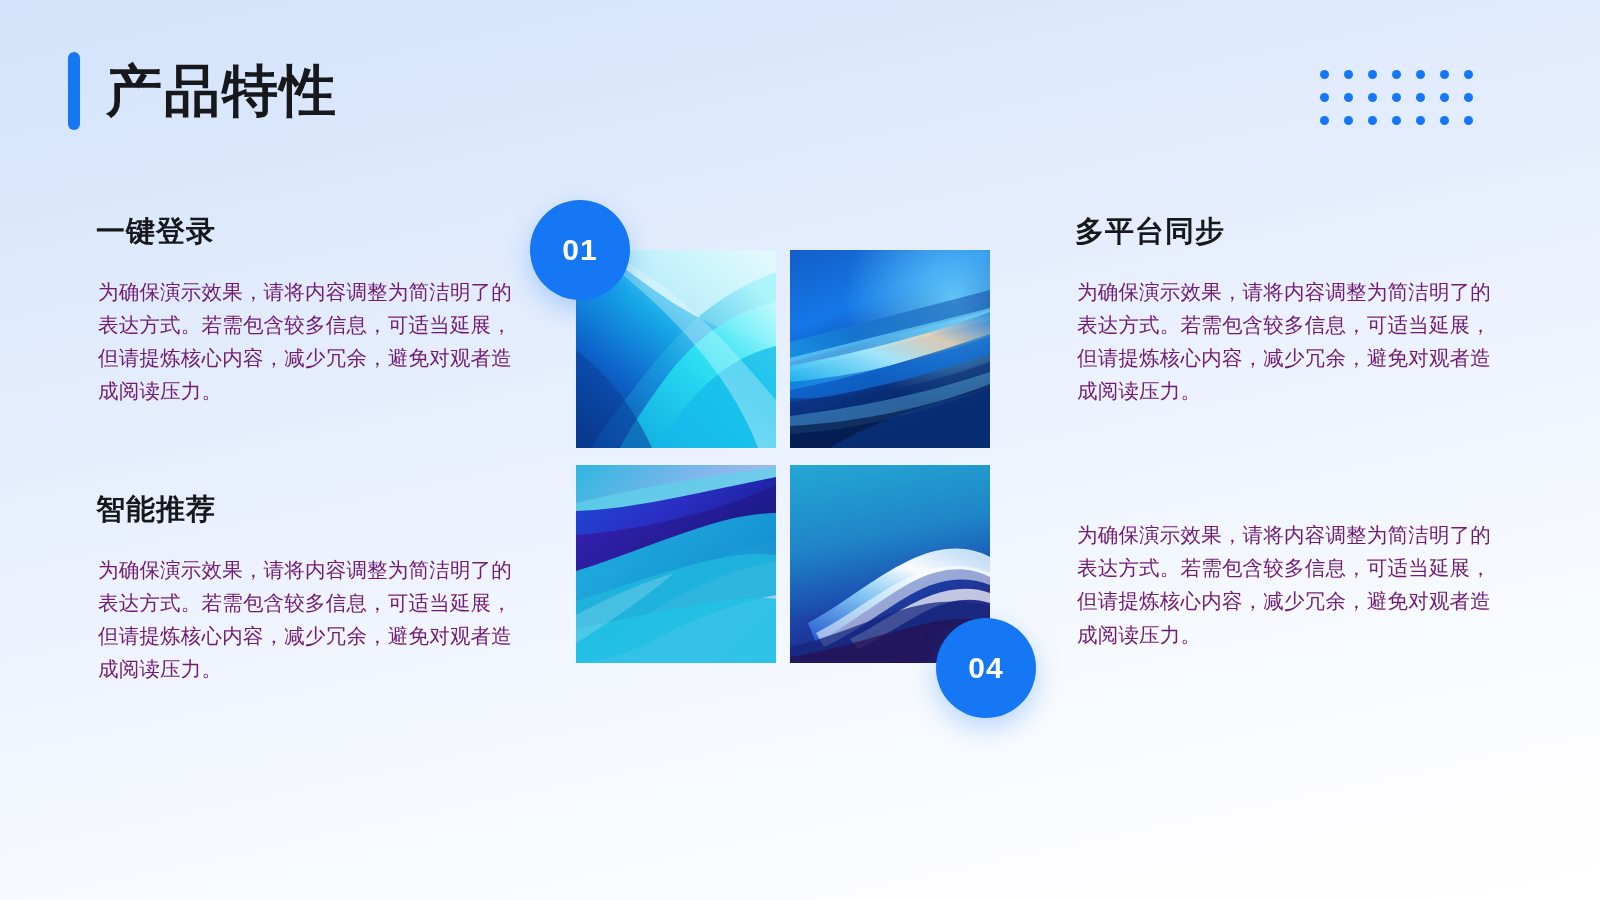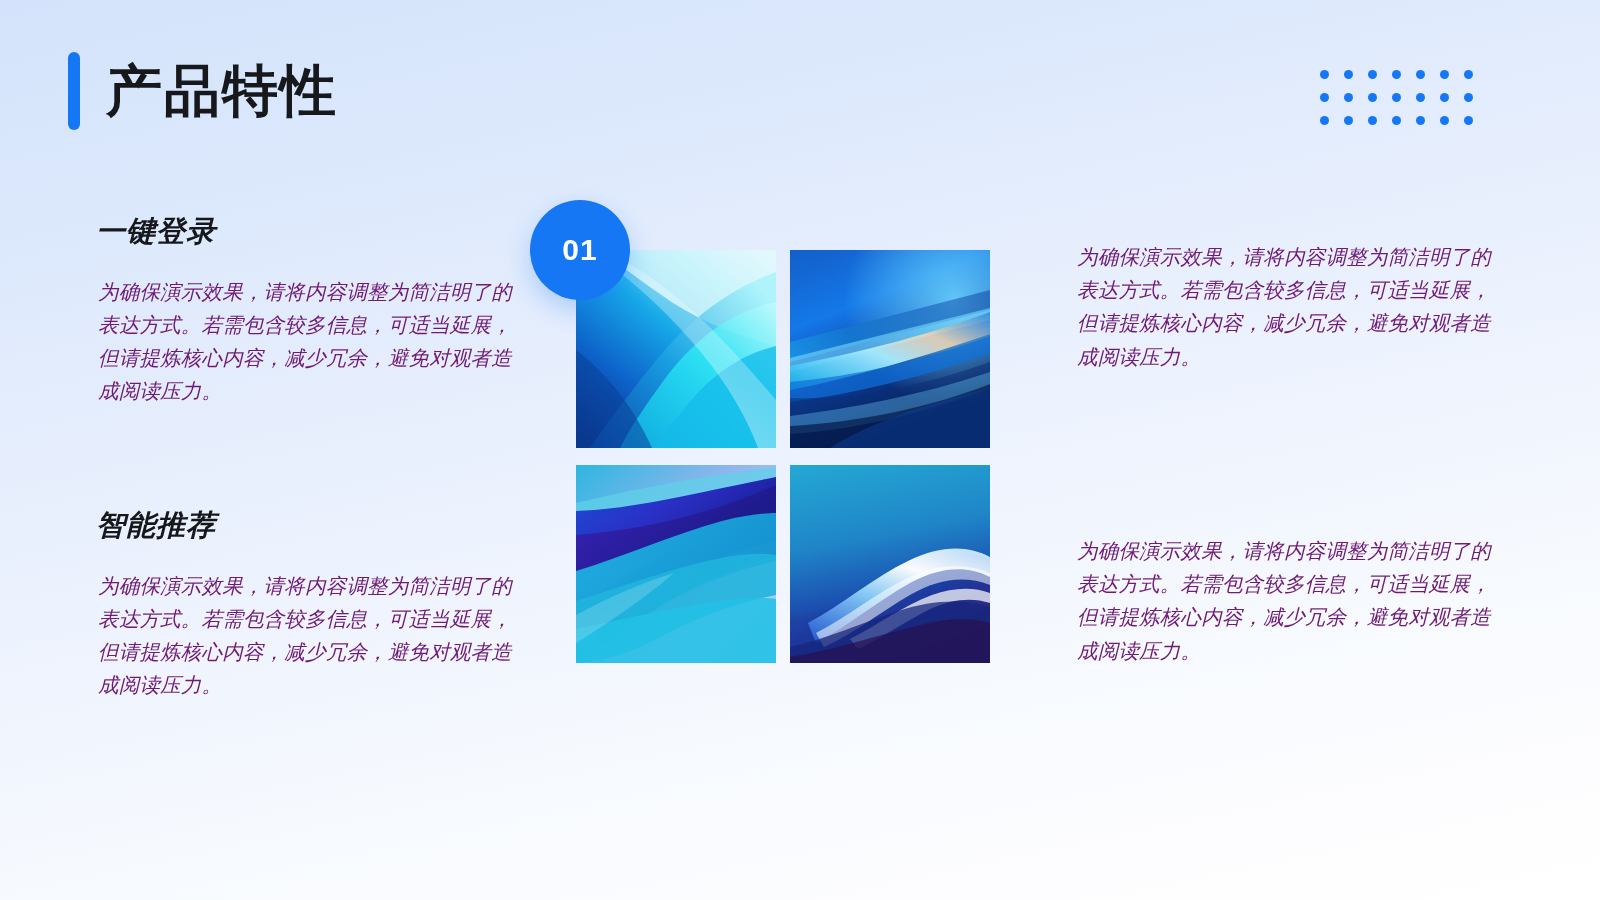--- a/index.html
+++ b/index.html
@@ -118,21 +118,20 @@
 
   .badge-01 { left: 530px;  top: 200px; }
   .badge-02 { left: 936px;  top: 200px; }
   .badge-03 { left: 530px;  top: 618px; }
   .badge-04 { left: 936px;  top: 618px; }
 
   
   .feature {
     position: absolute;
     width: 420px;
-    font-style: italic;
   }
 
   .feature-heading {
     font-size: 29px;
     font-weight: bold;
     color: #17181c;
     letter-spacing: 1px;
     line-height: 1.2;
   }
 
@@ -141,21 +140,21 @@
     font-size: 20.5px;
     line-height: 1.62;
     color: #701a75;
     letter-spacing: 0.2px;
   }
 
   .feature-left  { left: 96px;  }
   .feature-right { left: 1075px; }
 
   .feature-top    { top: 214px; }
-  .feature-bottom { top: 508px; }
+  .feature-bottom { top: 492px; }
 
   .feature-left .feature-body  { padding-left: 2px; }
   .feature-right .feature-body { padding-left: 2px; }
 </style>
 </head>
 <body>
 
 <div class="slide">
 
   <div class="header">
@@ -328,27 +327,29 @@
         <path d="M26,168 C58,152 88,126 120,112 C150,98 176,98 200,108 L200,120 C174,110 148,114 120,130 C92,146 62,170 34,182 Z" fill="#ffffff" opacity="0.55"></path>
         <path d="M60,174 C88,160 114,140 142,130 C164,122 184,122 200,128 L200,138 C182,132 162,134 140,144 C116,156 90,174 68,184 Z" fill="#ffffff" opacity="0.72"></path>
         <path d="M0,182 C36,174 72,158 108,146 C144,134 176,134 200,142 L200,198 L0,198 Z" fill="#14277c" opacity="0.75"></path>
         <path d="M0,192 C40,186 82,172 122,162 C158,152 182,152 200,158 L200,198 L0,198 Z" fill="#271050" opacity="0.7"></path>
       </svg>
     </div>
 
   </div>
 
   <div class="badge badge-01">01</div>
+  <div class="badge badge-04">04</div>
 
   <div class="feature feature-left feature-top">
     <div class="feature-heading">一键登录</div>
     <div class="feature-body">为确保演示效果，请将内容调整为简洁明了的表达方式。若需包含较多信息，可适当延展，但请提炼核心内容，减少冗余，避免对观者造成阅读压力。</div>
   </div>
 
   <div class="feature feature-right feature-top">
+    <div class="feature-heading">多平台同步</div>
     <div class="feature-body">为确保演示效果，请将内容调整为简洁明了的表达方式。若需包含较多信息，可适当延展，但请提炼核心内容，减少冗余，避免对观者造成阅读压力。</div>
   </div>
 
   <div class="feature feature-left feature-bottom">
     <div class="feature-heading">智能推荐</div>
     <div class="feature-body">为确保演示效果，请将内容调整为简洁明了的表达方式。若需包含较多信息，可适当延展，但请提炼核心内容，减少冗余，避免对观者造成阅读压力。</div>
   </div>
 
   <div class="feature feature-right feature-bottom">
     <div class="feature-body">为确保演示效果，请将内容调整为简洁明了的表达方式。若需包含较多信息，可适当延展，但请提炼核心内容，减少冗余，避免对观者造成阅读压力。</div>

